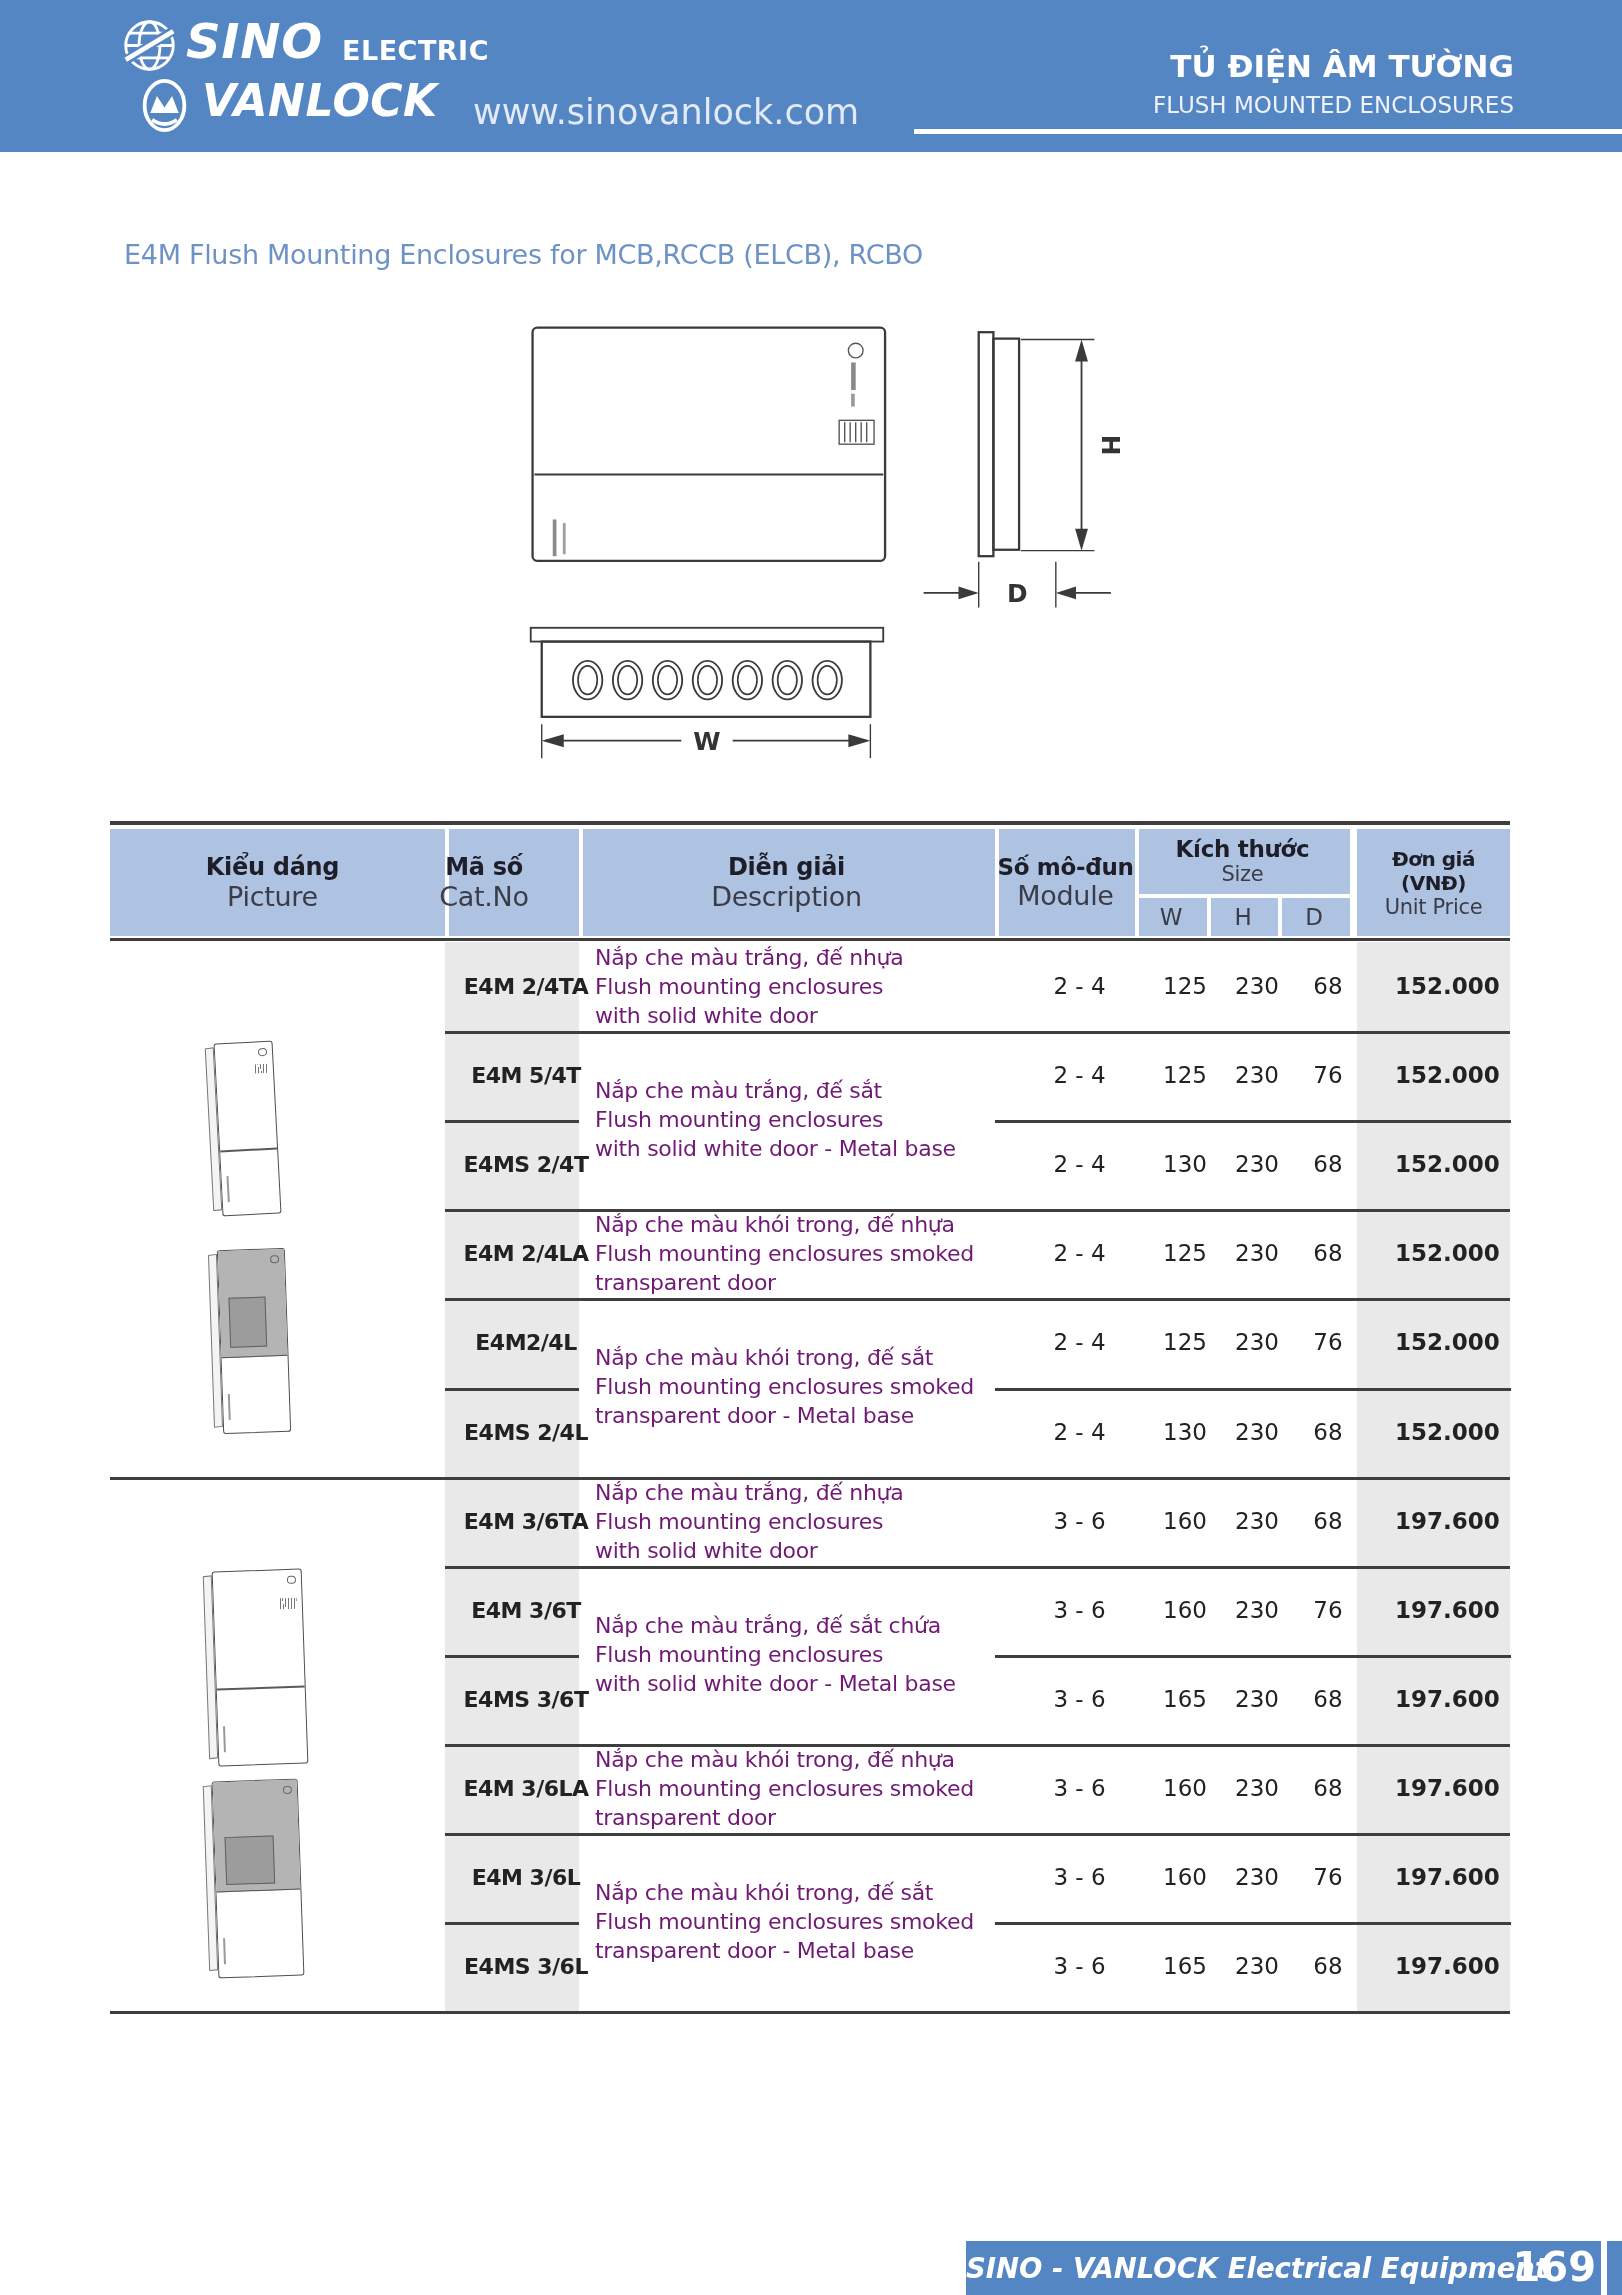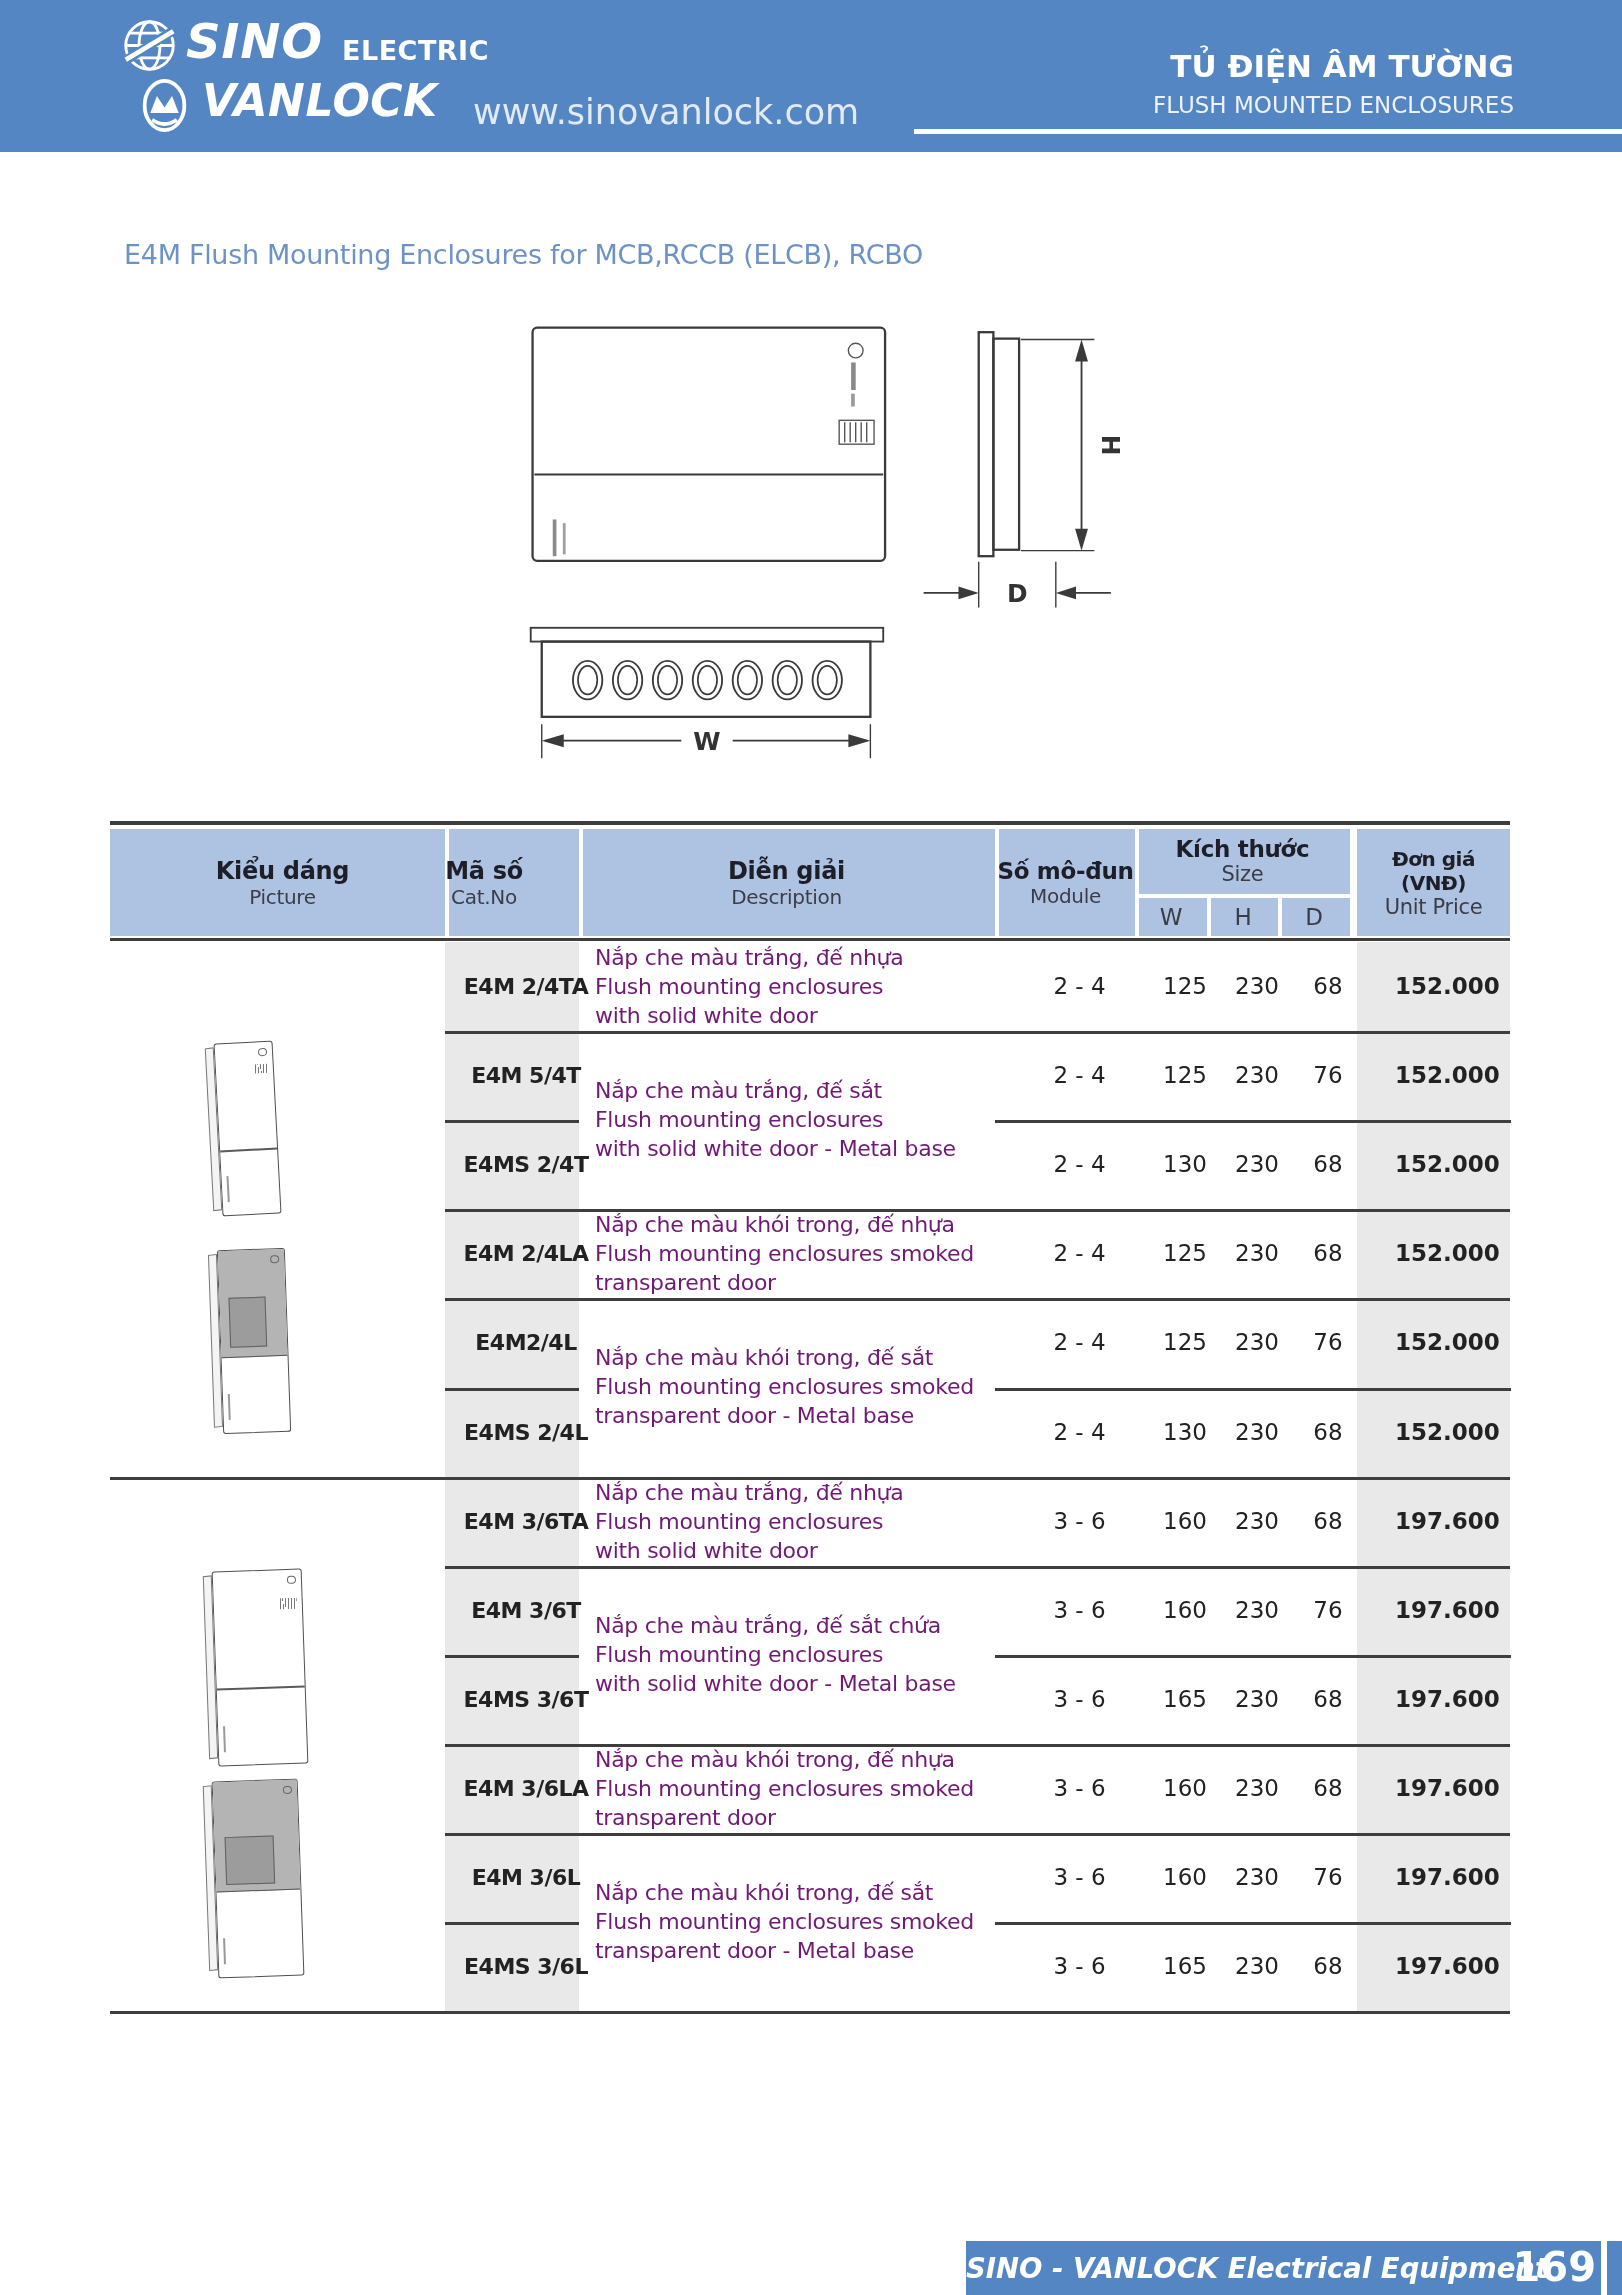--- a/index.html
+++ b/index.html
@@ -11,21 +11,21 @@
   .banner span{position:absolute;color:#ffffff;white-space:nowrap;}
   .underline{position:absolute;background:#ffffff;}
   
   .sec-vi{position:absolute;left:124px;top:204px;font-size:28.5px;font-weight:bold;color:#2f66b0;letter-spacing:-0.3px;white-space:nowrap;}
   .sec-en{position:absolute;left:124px;top:239px;font-size:27px;color:#6d92c6;letter-spacing:-0.3px;white-space:nowrap;}
   
   .band{position:absolute;left:110px;top:829px;width:1400px;height:107px;background:#aec3e2;}
   .vsep{position:absolute;background:#ffffff;top:829px;height:107px;width:3.7px;}
   .hdrcell{position:absolute;display:flex;flex-direction:column;align-items:center;justify-content:center;text-align:center;}
   .hdr-vi{font-weight:bold;font-size:24px;color:#1e1e28;letter-spacing:-0.3px;}
-  .hdr-en{font-size:20px;color:#3c3c48;letter-spacing:-0.3px;}
+  .hdr-en{font-size:27px;color:#3c3c48;letter-spacing:-0.3px;}
   .graycol{position:absolute;background:#e9e9e9;top:942px;height:1069px;}
   .hline{position:absolute;background:#3e3e3e;height:2.8px;}
   .row{position:absolute;left:0;width:1623px;height:89px;margin-left:14px;}
   .cell{position:absolute;top:0;height:89px;line-height:89px;text-align:center;font-size:23px;color:#222;white-space:nowrap;}
   .c-cat{left:445px;width:134px;font-weight:bold;font-size:22px;letter-spacing:-0.5px;}
   .c-mod{left:995px;width:141px;}
   .c-w{left:1135px;width:72px;}
   .c-h{left:1207px;width:72px;}
   .c-d{left:1278px;width:72px;}
   .c-price{left:1357px;width:153px;font-weight:bold;}
@@ -159,21 +159,21 @@
   <div class="band"></div>
   <div class="vsep" style="left:445px"></div>
   <div class="vsep" style="left:579px"></div>
   <div class="vsep" style="left:995px"></div>
   <div class="vsep" style="left:1135px"></div>
   <div class="vsep" style="left:1350px;width:7.3px"></div>
   <div class="abs" style="left:1135px;top:894px;width:215px;height:3.7px;background:#fff"></div>
   <div class="abs" style="left:1207px;top:897px;width:3.7px;height:39px;background:#fff"></div>
   <div class="abs" style="left:1278px;top:897px;width:3.7px;height:39px;background:#fff"></div>
 
-  <div class="hdrcell" style="left:106px;top:829px;width:353px;height:107px">
+  <div class="hdrcell" style="left:96px;top:829px;width:353px;height:107px">
     <span class="hdr-vi">Kiểu dáng</span>
     <span class="hdr-en">Picture</span>
   </div>
   <div class="hdrcell" style="left:423px;top:829px;width:122px;height:107px">
     <span class="hdr-vi">Mã số</span>
     <span class="hdr-en">Cat.No</span>
   </div>
   <div class="hdrcell" style="left:579px;top:829px;width:415px;height:107px">
     <span class="hdr-vi">Diễn giải</span>
     <span class="hdr-en">Description</span>

